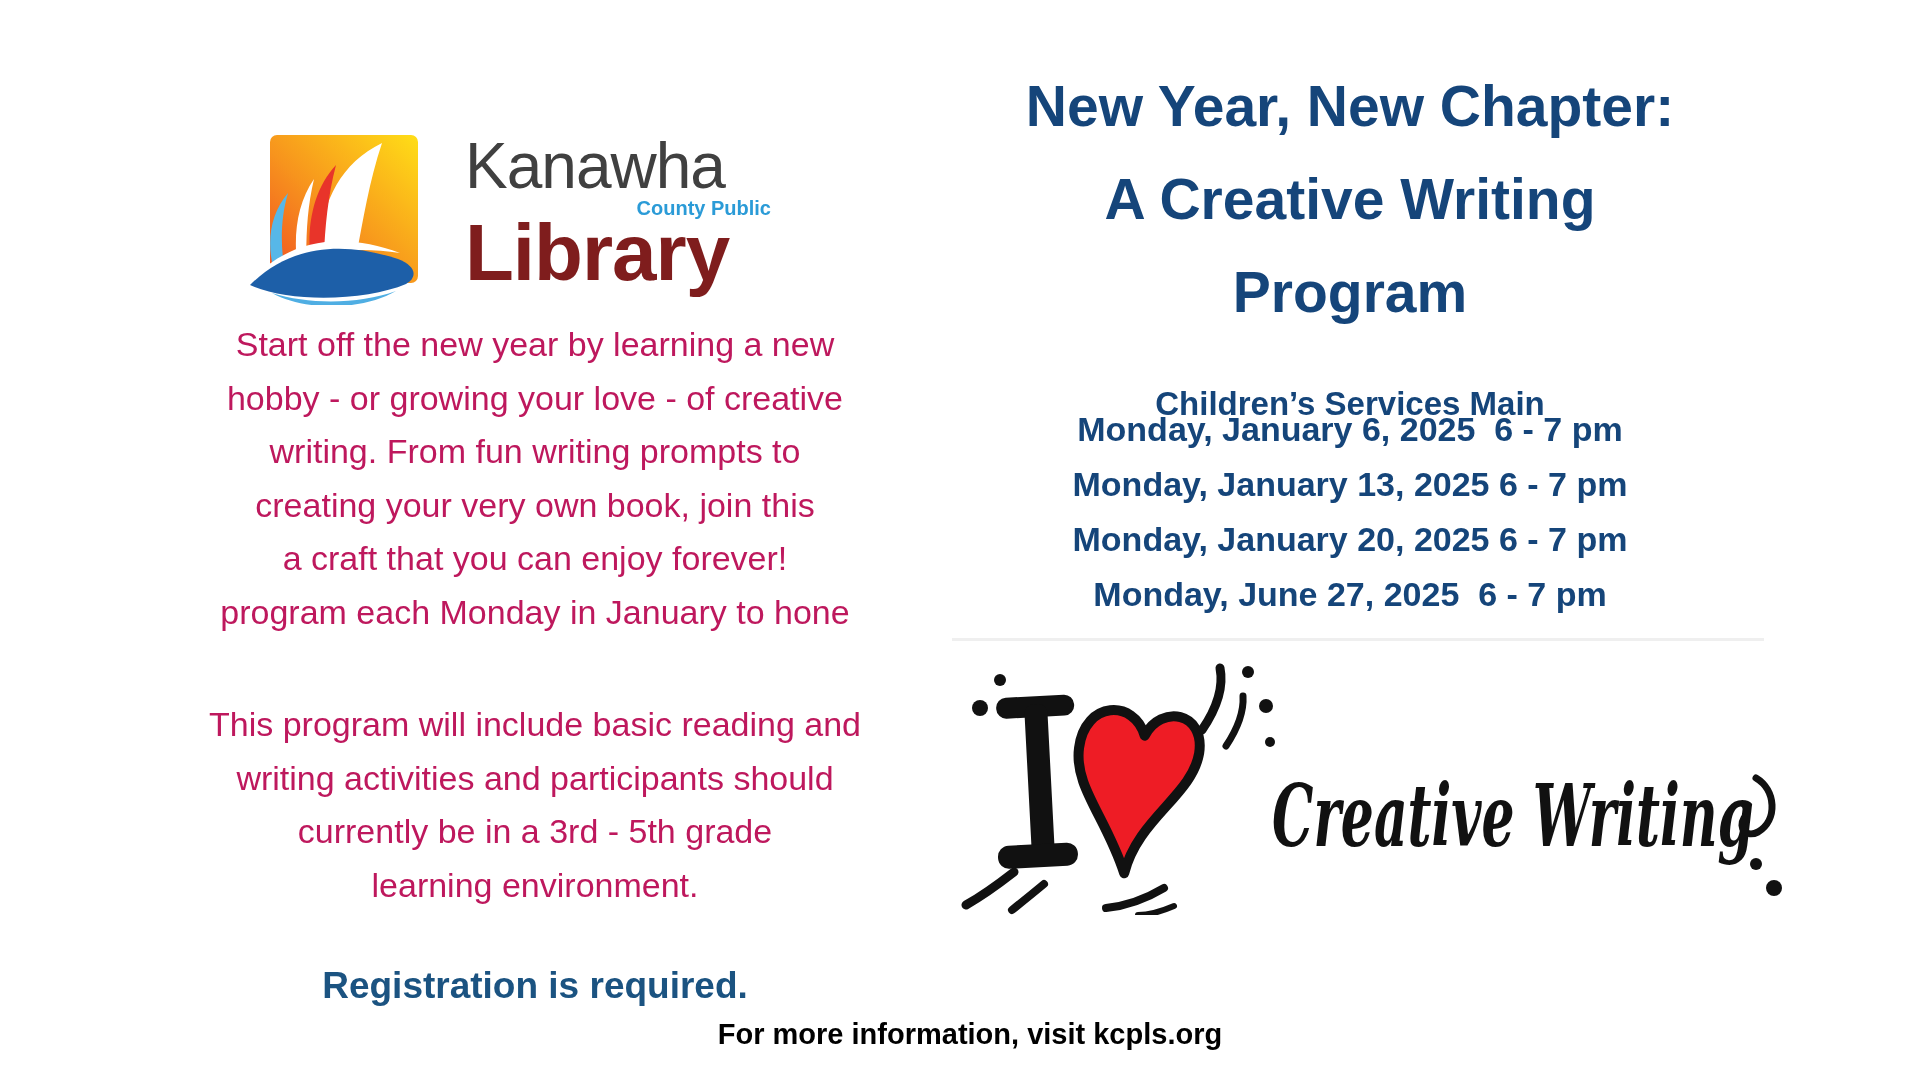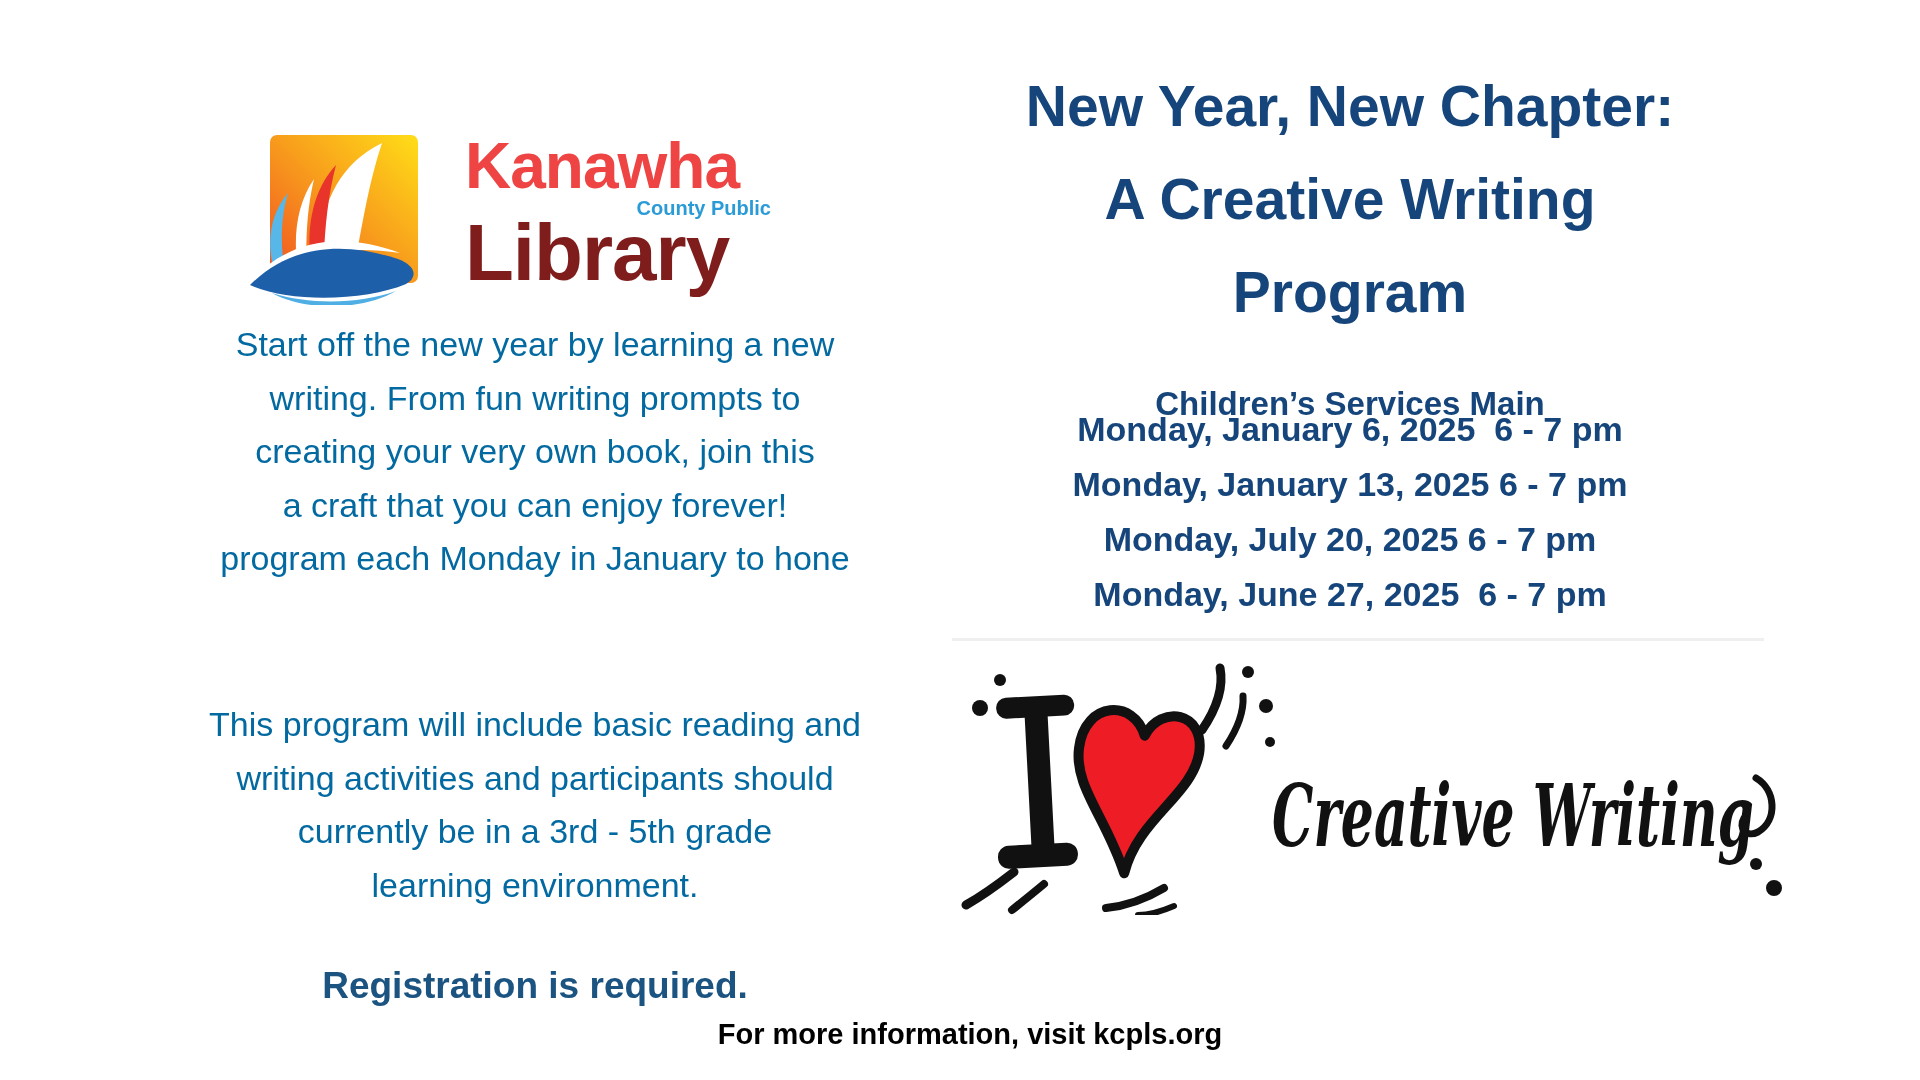--- a/index.html
+++ b/index.html
@@ -16,39 +16,39 @@
   .logo {
     position: absolute;
     left: 248px;
     top: 133px;
     display: flex;
     align-items: flex-start;
   }
   .logo-mark { width: 175px; height: 172px; }
   .logo-text { margin-left: 42px; width: 306px; margin-top: 2px; }
   .logo-kanawha {
-    font-size: 64px; font-weight: bold; color: #ef4444;
+    font-size: 64px; font-weight: normal; color: #404040;
     line-height: 62px; letter-spacing: -1px;
   }
   .logo-county {
     font-size: 20px; font-weight: bold; color: #2B9BD7;
     line-height: 27px; text-align: right; margin-top: -2px;
   }
   .logo-library {
     font-size: 80px; font-weight: bold; color: #7f1d1d;
     line-height: 74px; margin-top: -6px; letter-spacing: -1px;
   }
 
   
   .left-col-para {
     position: absolute;
     left: 130px;
     width: 810px;
     text-align: center;
-    color: #0369a1;
+    color: #be185d;
     font-size: 34px;
     line-height: 53.5px;
     font-weight: 400;
   }
   .para1 { top: 318px; }
   .para2 { top: 698px; }
   .registration {
     position: absolute;
     left: 130px;
     width: 810px;
@@ -160,20 +160,21 @@
     </svg>
     <div class="logo-text">
       <div class="logo-kanawha">Kanawha</div>
       <div class="logo-county">County Public</div>
       <div class="logo-library">Library</div>
     </div>
   </div>
 
   <div class="left-col-para para1">
     <div>Start off the new year by learning a new</div>
+    <div>hobby - or growing your love - of creative</div>
     <div>writing.  From fun writing prompts to</div>
     <div>creating your very own book, join this</div>
     <div>a craft that you can enjoy forever!</div>
     <div>program each Monday in January to hone</div>
   </div>
 
   <div class="left-col-para para2">
     <div>This program will include basic reading and</div>
     <div>writing activities and participants should</div>
     <div>currently be in a 3rd - 5th grade</div>
@@ -186,21 +187,21 @@
     <div>New Year, New Chapter:</div>
     <div>A Creative Writing</div>
     <div>Program</div>
   </h1>
 
   <div class="location-line">Children’s Services Main</div>
 
   <div class="sessions">
     <div class="session">Monday, January 6, 2025  6 - 7 pm</div>
     <div class="session">Monday, January 13, 2025 6 - 7 pm</div>
-    <div class="session">Monday, July 20, 2025 6 - 7 pm</div>
+    <div class="session">Monday, January 20, 2025 6 - 7 pm</div>
     <div class="session">Monday, June 27, 2025  6 - 7 pm</div>
   </div>
 
   <div class="separator"></div>
 
   <div class="graphic-wrap" aria-label="I ❤ Creative Writing">
     <svg width="840" height="255" viewBox="0 0 840 255" xmlns="http://www.w3.org/2000/svg">
 
       <circle cx="50" cy="20" r="6" fill="#111111"></circle>
       <circle cx="30" cy="48" r="8" fill="#111111"></circle>

